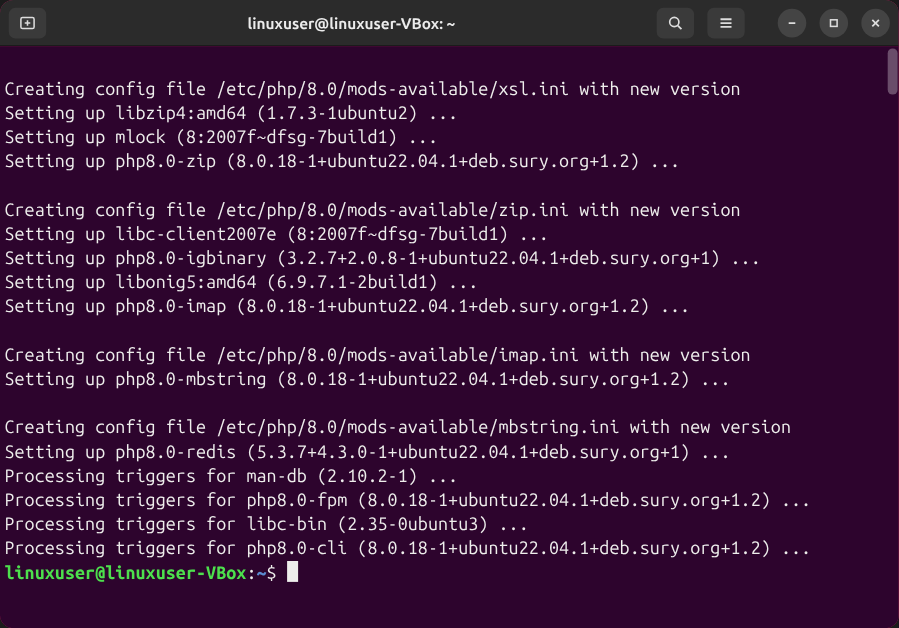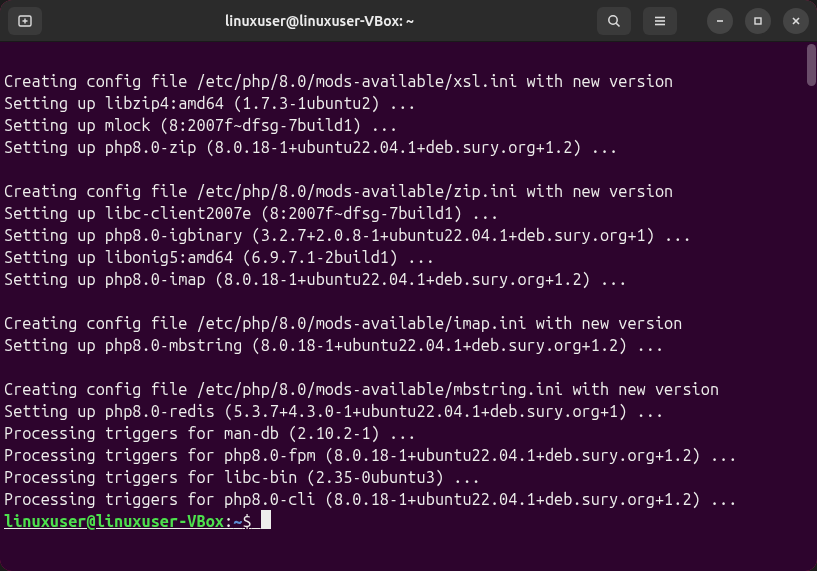--- a/index.html
+++ b/index.html
@@ -81,21 +81,21 @@
     }
     .scrollbar {
       position: absolute;
       right: 1px;
       top: 2px;
       width: 9px;
       height: 42px;
       background: #6a4d6a;
       border-radius: 5px;
     }
-    .prompt-line { display: inline; text-decoration: underline; }
+    .prompt-line { display: inline; }
     .p-userhost { color: #4de04d; font-weight: bold; }
     .p-colon { color: #eeeeec; }
     .p-path { color: #5b8bd0; font-weight: bold; }
     .p-dollar { color: #eeeeec; }
     .cursor {
       display: inline-block;
       width: 10px;
       height: 19px;
       background: #eeeeec;
       vertical-align: text-bottom;

